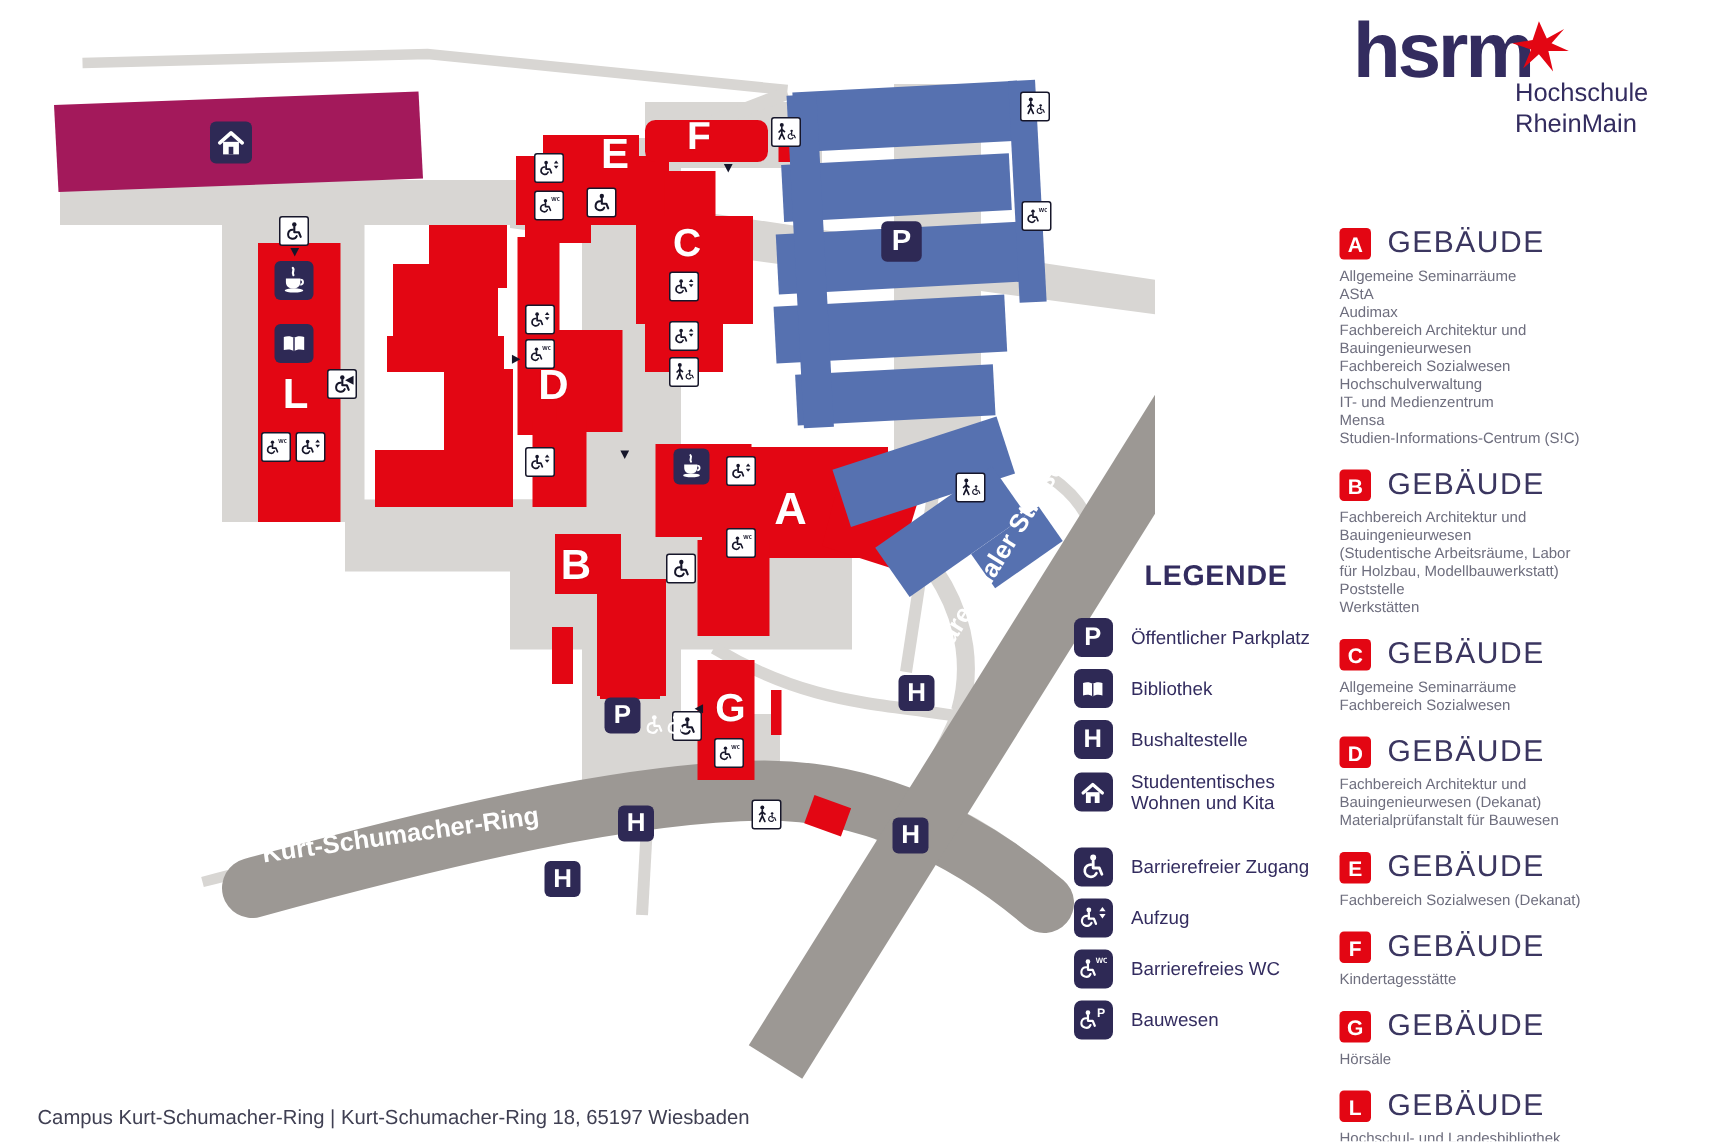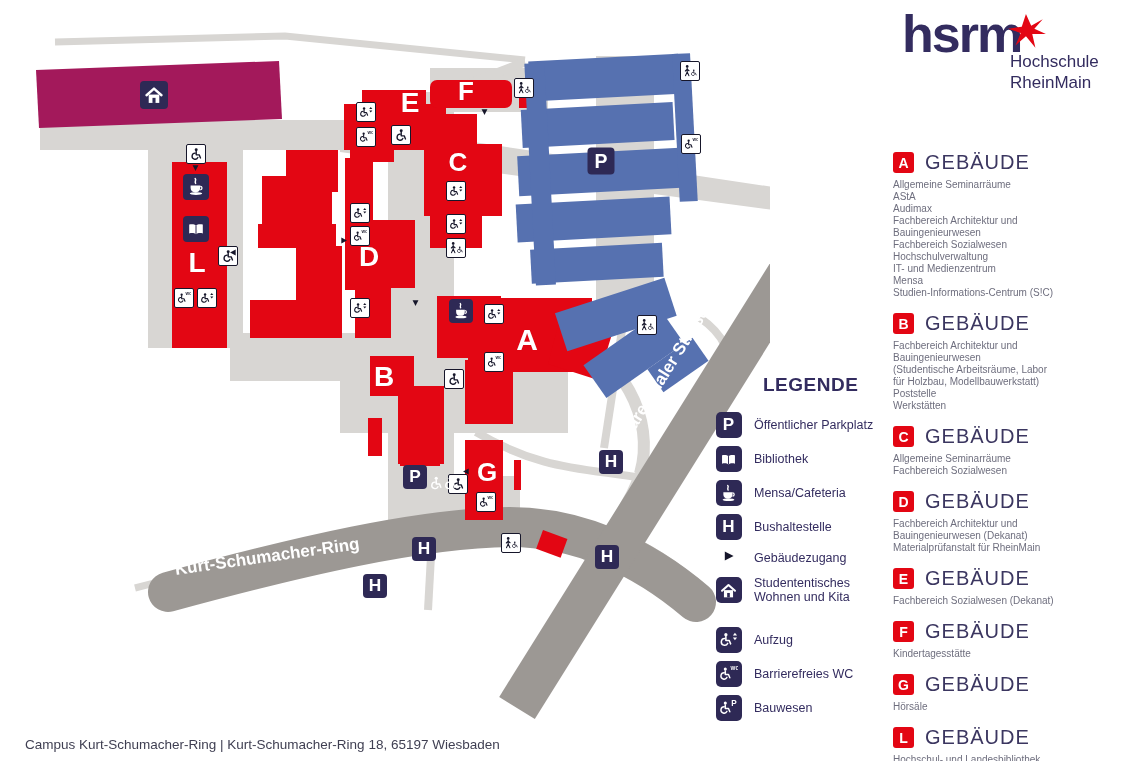--- a/index.html
+++ b/index.html
@@ -484,60 +484,51 @@
               <svg width="19" height="19" viewBox="0 0 20 20">
                 <path d="M10 6.4 C8.4 5 5.6 4.8 3.2 5.6 L3.2 14.4 C5.6 13.6 8.4 13.8 10 15.2 C11.6 13.8 14.4 13.6 16.8 14.4 L16.8 5.6 C14.4 4.8 11.6 5 10 6.4 Z" fill="currentColor"></path>
                 <path d="M10 6.4 V15.2" stroke="#2e2955" stroke-width="1"></path>
               </svg>
             </span>
           </span>
           <span class="legend-label">Bibliothek</span>
         </div>
         <div class="legend-row">
           <span class="lic">
-            <span class="lbox">
-              <svg width="19" height="19" viewBox="0 0 20 20">
-                <ellipse cx="10" cy="16.6" rx="6.2" ry="1.4" fill="currentColor"></ellipse>
-                <path d="M4.6 8.6 H14.2 V11 C14.2 13.8 12.3 15.4 9.4 15.4 C6.5 15.4 4.6 13.8 4.6 11 Z" fill="currentColor"></path>
-                <path d="M14.2 9.4 C16.6 9.4 16.6 12.6 14.2 12.8" fill="none" stroke="currentColor" stroke-width="1.3"></path>
-                <path d="M9.2 1.6 C10.8 3 8.2 4.4 9.6 6.4" fill="none" stroke="currentColor" stroke-width="1.5" stroke-linecap="round"></path>
-              </svg>
-            </span>
-          </span>
-          <span class="legend-label">Mensa/Cafeteria</span>
-        </div>
-        <div class="legend-row">
-          <span class="lic">
             <span class="lbox">H</span>
           </span>
           <span class="legend-label">Bushaltestelle</span>
-        </div>
-        <div class="legend-row">
-          <span class="lic">
-            <span class="lplain"><svg width="14" height="14" viewBox="0 0 20 20">
-                <path d="M4 3.5 L16.5 10 L4 16.5 Z" fill="currentColor"></path>
-              </svg></span>
-          </span>
-          <span class="legend-label">Gebäudezugang</span>
         </div>
         <div class="legend-row">
           <span class="lic">
             <span class="lbox">
               <svg width="19" height="19" viewBox="0 0 20 20">
                 <path d="M3.2 10.2 L10 4.2 L16.8 10.2" fill="none" stroke="currentColor" stroke-width="2.2" stroke-linecap="round" stroke-linejoin="round"></path>
                 <rect x="5.2" y="9.6" width="9.6" height="7.6" fill="currentColor"></rect>
                 <rect x="8.6" y="12.6" width="2.8" height="4.6" fill="#2e2955"></rect>
               </svg>
             </span>
           </span>
           <span class="legend-label">Studententisches Wohnen und Kita</span>
         </div>
       </div>
     <div class="lgap"></div>
     <div id="legend-group-2">
+        <div class="legend-row">
+          <span class="lic">
+            <span class="lbox">
+              <svg width="19" height="19" viewBox="0 0 20 20">
+                <circle cx="10.3" cy="3.8" r="2.1" fill="currentColor"></circle>
+                <path d="M10.3 6.2 V11.2 H14.6 L16.4 15.6" fill="none" stroke="currentColor" stroke-width="2" stroke-linecap="round" stroke-linejoin="round"></path>
+                <path d="M12.6 14.9 A4.3 4.3 0 1 1 8.9 8.8" fill="none" stroke="currentColor" stroke-width="1.9" stroke-linecap="round"></path>
+              </svg>
+            </span>
+          </span>
+          <span class="legend-label">Barrierefreier Zugang</span>
+        </div>
         <div class="legend-row">
           <span class="lic">
             <span class="lbox">
               <svg width="19" height="19" viewBox="0 0 20 20">
                 <g transform="translate(-1.2,1.8) scale(0.82)">
                   <circle cx="10.3" cy="3.8" r="2.1" fill="currentColor"></circle>
                   <path d="M10.3 6.2 V11.2 H14.6 L16.4 15.6" fill="none" stroke="currentColor" stroke-width="2" stroke-linecap="round" stroke-linejoin="round"></path>
                   <path d="M12.6 14.9 A4.3 4.3 0 1 1 8.9 8.8" fill="none" stroke="currentColor" stroke-width="1.9" stroke-linecap="round"></path>
                 </g>
                 <path d="M14.6 5.8 L16.8 2.8 L19 5.8 Z" fill="currentColor"></path>
@@ -624,21 +615,21 @@
         </div>
       </div>
       <div class="bsec">
         <div class="bhead">
           <span class="bsq">D</span>
           <span class="btitle">GEBÄUDE</span>
         </div>
         <div class="blines">
           <div>Fachbereich Architektur und</div>
           <div>Bauingenieurwesen (Dekanat)</div>
-          <div>Materialprüfanstalt für RheinMain</div>
+          <div>Materialprüfanstalt für Bauwesen</div>
         </div>
       </div>
       <div class="bsec">
         <div class="bhead">
           <span class="bsq">E</span>
           <span class="btitle">GEBÄUDE</span>
         </div>
         <div class="blines">
           <div>Fachbereich Sozialwesen (Dekanat)</div>
         </div>

